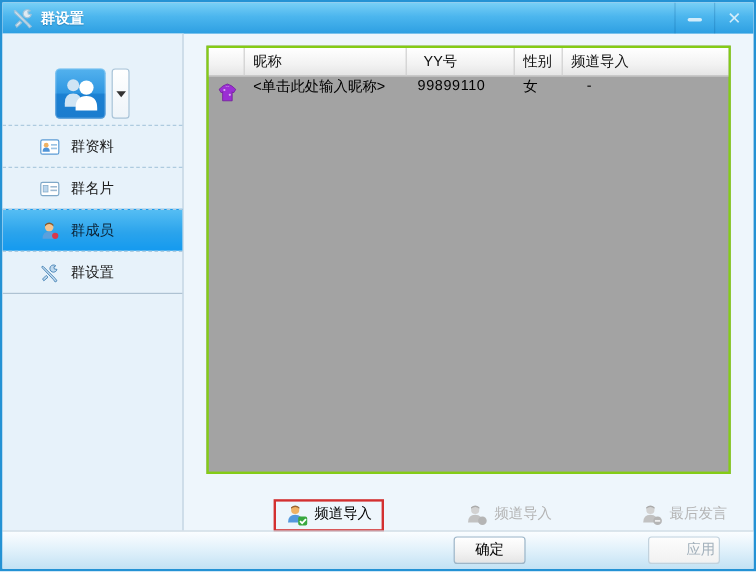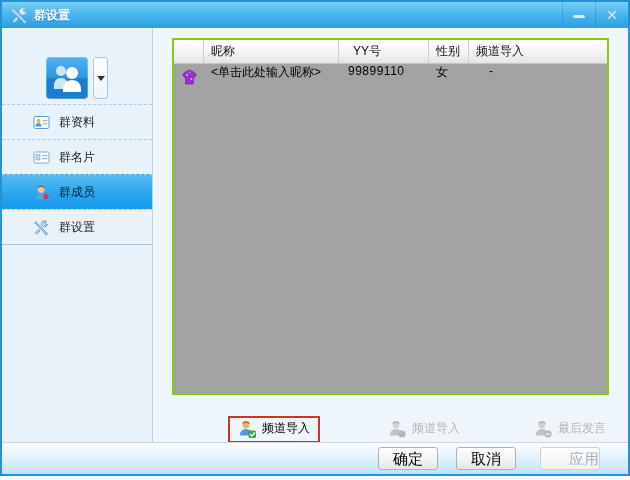--- a/index.html
+++ b/index.html
@@ -69,21 +69,21 @@
   .action.disabled .a-label { color:#b4b4b4; }
   .action.highlight { border:2px solid #d33030; padding:2px 8px; }
   .action svg { width:19px; height:19px; display:block; }
 
   
   .footer { position:absolute; left:0; right:0; bottom:0; height:32px;
             background:linear-gradient(#fbfdff 0%, #e3f2fb 45%, #c3e2f4 100%);
             border-top:1px solid #ccd8e1; }
   .btn { position:absolute; top:4px; width:60px; height:23px; border:1px solid #9db5c7;
          border-radius:3px; background:linear-gradient(#ffffff 0%, #f3f3f3 55%, #e5e5e5 100%);
-         font-size:15px; text-align:center; line-height:21px; color:#000; cursor:default; }
+         font-size:12px; text-align:center; line-height:21px; color:#000; cursor:default; }
   .btn.disabled { border-color:#c2d2dd; color:#a3b1bc;
                   background:linear-gradient(#fdfdfd,#f1f1f1);padding-left:28px; }
   .btn-ok { left:376px; }
   .btn-cancel { left:454px; }
   .btn-apply { left:538px; }
 </style>
 </head>
 <body>
 
 <div class="window">
@@ -224,17 +224,16 @@
         <rect x="11.8" y="13.3" width="4.4" height="1.5" fill="#efefef"></rect>
       </svg>
       <span class="a-label">最后发言</span>
     </div>
 
 
   </div>
 
   <div class="footer">
     <div class="btn btn-ok">确定</div>
-    <div class="btn btn-cancel">取消</div>
     <div class="btn btn-apply disabled">应用</div>
   </div>
 
 </div>
 
 </body></html>

